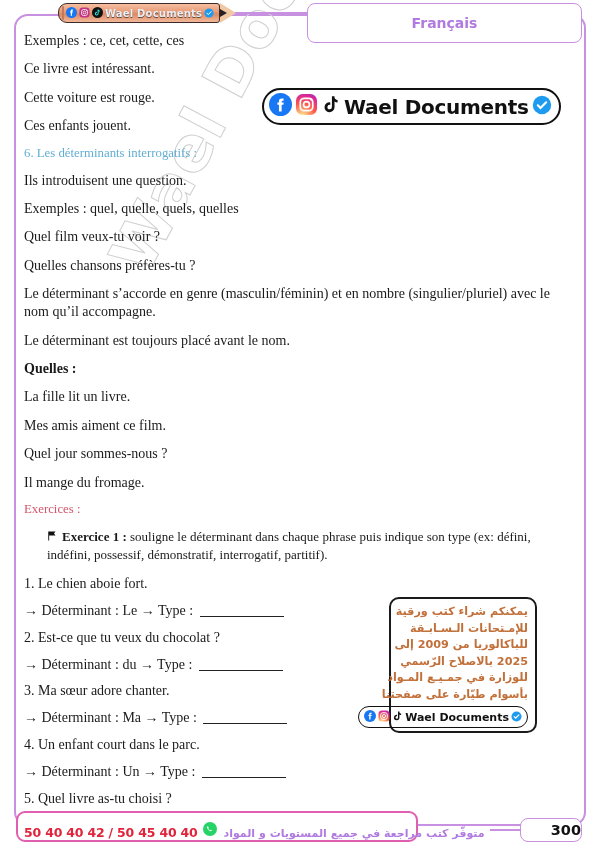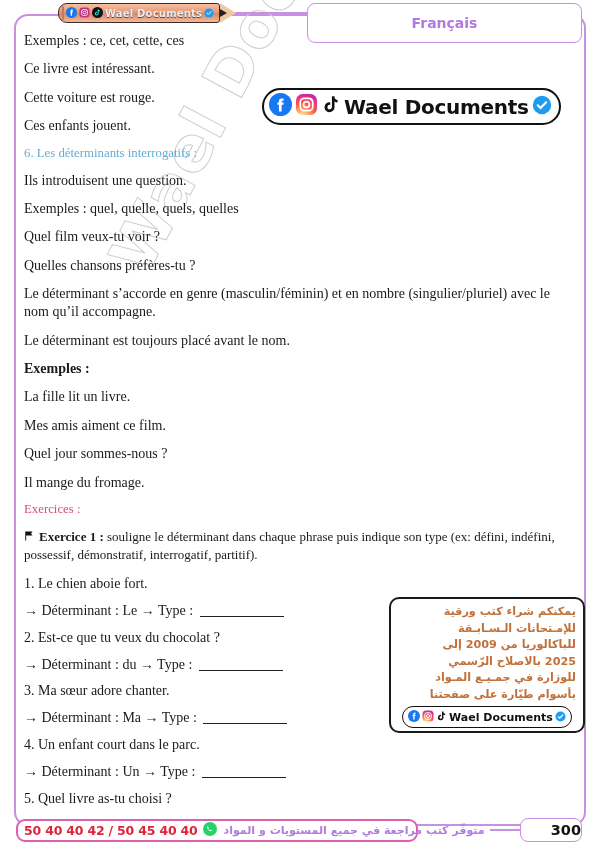--- a/index.html
+++ b/index.html
@@ -136,20 +136,21 @@
     font-size: 12.8px;
     color: #d4566a;
     margin-bottom: 11px;
   }
   .exercise-intro {
     font-size: 13px;
     color: #1a1a1a;
     line-height: 1.34;
     margin-bottom: 11px;
     max-width: 545px;
+    margin-left: 23px;
   }
   .flag-icon {
     display: inline-block;
     width: 12px;
     vertical-align: -1px;
     margin-right: 3px;
   }
   .answer-line { white-space: nowrap; }
   .blank {
     display: inline-block;
@@ -198,21 +199,21 @@
     white-space: nowrap;
     z-index: 2;
     pointer-events: none;
   }
 
   
   .ad-box {
     position: absolute;
     left: 389px;
     top: 597px;
-    width: 196px;
+    width: 148px;
     border: 2.4px solid #1a1a1a;
     border-radius: 10px;
     background: #fff;
     padding: 5px 7px 3px 7px;
     z-index: 16;
     text-align: right;
     direction: rtl;
   }
   .ad-line {
     font-family: "DejaVu Sans", sans-serif;
@@ -242,26 +243,26 @@
     font-size: 11px;
     color: #111;
   }
 
   
   .footer-bar {
     position: absolute;
     left: 16px;
     bottom: 8px;
     width: 402px;
-    height: 23px;
+    height: 31px;
     border: 2px solid #e05fb0;
     border-radius: 9px;
     background: #fff;
     display: flex;
-    align-items: center;
+    align-items: flex-end;
     justify-content: flex-start;
     padding: 0 6px;
     gap: 5px;
     direction: ltr;
     z-index: 22;
   }
   .phones {
     font-family: "DejaVu Sans", sans-serif;
     font-weight: bold;
     font-size: 12.5px;
@@ -364,21 +365,21 @@
   <div class="heading-blue">6. Les déterminants interrogatifs :</div>
 
   <div class="line">Ils introduisent une question.</div>
   <div class="line">Exemples : quel, quelle, quels, quelles</div>
   <div class="line">Quel film veux-tu voir ?</div>
   <div class="line">Quelles chansons préfères-tu ?</div>
 
   <div class="line">Le déterminant s’accorde en genre (masculin/féminin) et en nombre (singulier/pluriel) avec le nom qu’il accompagne.</div>
   <div class="line">Le déterminant est toujours placé avant le nom.</div>
 
-  <div class="line bold">Exemples :</div>
+  <div class="line bold">Quelles :</div>
 
   <div class="line">La fille lit un livre.</div>
   <div class="line">Mes amis aiment ce film.</div>
   <div class="line">Quel jour sommes-nous ?</div>
   <div class="line">Il mange du fromage.</div>
 
   <div class="heading-red">Exercices :</div>
 
   <div class="exercise-intro">
     <span class="flag-icon">

